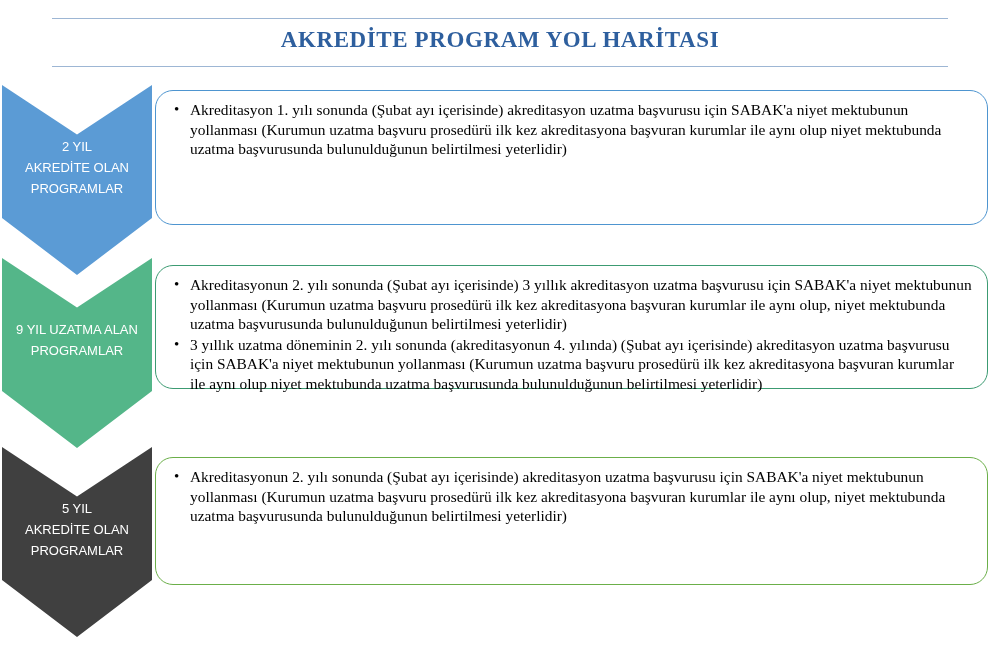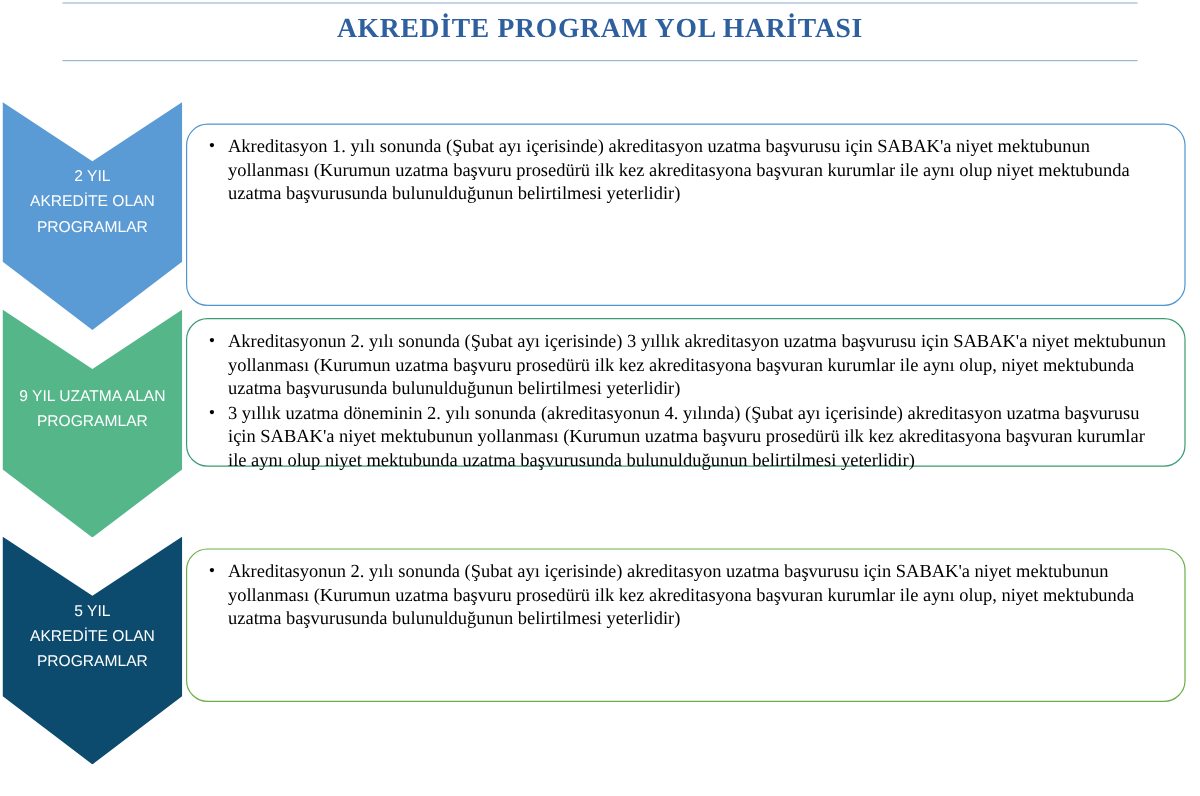--- a/index.html
+++ b/index.html
@@ -12,21 +12,21 @@
     height: 663px;
     position: relative;
     overflow: hidden;
     font-family: "Liberation Serif", "DejaVu Serif", serif;
   }
 
   
   .header {
     position: absolute;
     left: 0;
-    top: 0;
+    top: 16px;
     width: 1000px;
     height: 56px;
   }
   .header-rule-top {
     position: absolute;
     left: 52px;
     top: 2px;
     width: 896px;
     height: 1px;
     background: #9db6d4;
@@ -90,21 +90,21 @@
     position: absolute;
     left: 155px;
     width: 833px;
     box-sizing: border-box;
     background: #ffffff;
     border-radius: 18px;
     border-width: 1.5px;
     border-style: solid;
     padding: 9px 14px 9px 10px;
   }
-  .callout-1 { top: 5px;  height: 152px; margin-top: 13px; }
+  .callout-1 { top: 5px;  height: 135px; }
   .callout-2 { top: 7px;  height: 124px; }
   .callout-3 { top: 10px; height: 128px; }
 
   ul.bullets {
     margin: 0;
     padding: 0 0 0 22px;
     list-style: none;
   }
   ul.bullets > li {
     position: relative;
@@ -155,21 +155,21 @@
   </div>
   <div class="callout callout-2" style="border-color: rgb(60, 155, 114);">
     <ul class="bullets">
       <li>Akreditasyonun 2. yılı sonunda (Şubat ayı içerisinde) 3 yıllık akreditasyon uzatma başvurusu için SABAK'a niyet mektubunun yollanması (Kurumun uzatma başvuru prosedürü ilk kez akreditasyona başvuran kurumlar ile aynı olup, niyet mektubunda uzatma başvurusunda bulunulduğunun belirtilmesi yeterlidir)</li>
       <li>3 yıllık uzatma döneminin 2. yılı sonunda (akreditasyonun 4. yılında) (Şubat ayı içerisinde) akreditasyon uzatma başvurusu için SABAK'a niyet mektubunun yollanması (Kurumun uzatma başvuru prosedürü ilk kez akreditasyona başvuran kurumlar ile aynı olup niyet mektubunda uzatma başvurusunda bulunulduğunun belirtilmesi yeterlidir)</li>
     </ul>
   </div>
 </div>
 
 <div class="row row-3">
-  <div class="chevron" style="background: #0c4a6e; color: rgb(255, 255, 255);">
+  <div class="chevron" style="background: #404040; color: rgb(255, 255, 255);">
     <span class="cline">5 YIL</span>
     <span class="cline">AKREDİTE OLAN</span>
     <span class="cline">PROGRAMLAR</span>
   </div>
   <div class="callout callout-3" style="border-color: rgb(107, 175, 73);">
     <ul class="bullets">
       <li>Akreditasyonun 2. yılı sonunda (Şubat ayı içerisinde) akreditasyon uzatma başvurusu için SABAK'a niyet mektubunun yollanması (Kurumun uzatma başvuru prosedürü ilk kez akreditasyona başvuran kurumlar ile aynı olup, niyet mektubunda uzatma başvurusunda bulunulduğunun belirtilmesi yeterlidir)</li>
     </ul>
   </div>
 </div>

